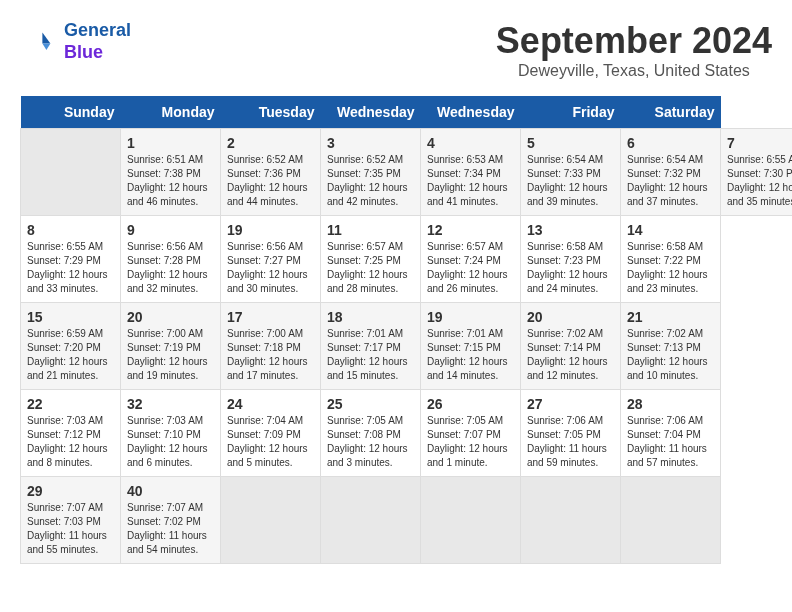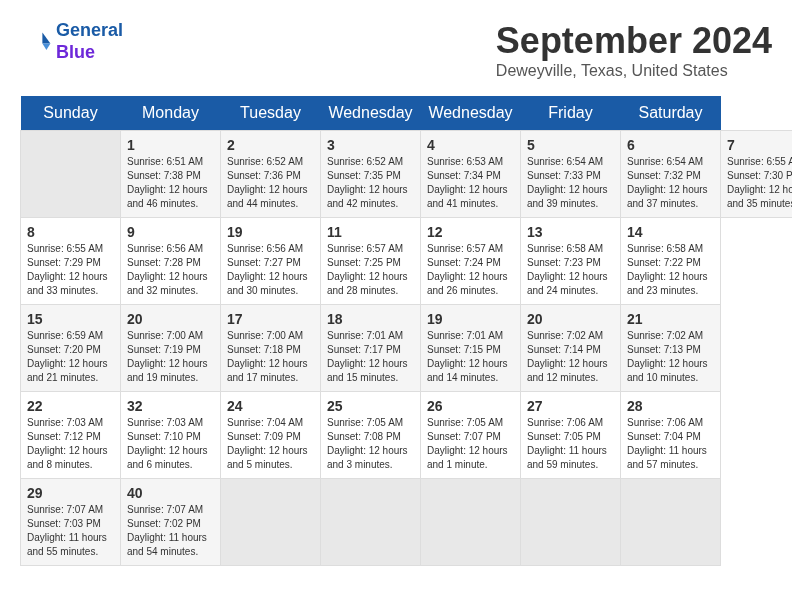--- a/index.html
+++ b/index.html
@@ -12,37 +12,37 @@
     }
     .header {
       display: flex;
       justify-content: space-between;
       align-items: flex-start;
       margin-bottom: 16px;
     }
     .logo {
       display: flex;
       align-items: center;
-      gap: 4px;
+      gap: 12px;
     }
     .logo-text {
       font-size: 18px;
       font-weight: bold;
       color: #333;
       line-height: 1.2;
     }
     .logo-text span {
       color: #1a5ba6;
     }
     .logo-icon {
       width: 32px;
       height: 32px;
     }
     .title-block {
-      text-align: left;
+      text-align: center;
     }
     .main-title {
       font-size: 36px;
       font-weight: bold;
       color: #333;
     }
     .subtitle {
       font-size: 16px;
       color: #555;
     }
@@ -50,23 +50,23 @@
       width: 100%;
       border-collapse: collapse;
       font-size: 11px;
     }
     thead tr {
       background-color: #1a5ba6;
       color: #fff;
     }
     thead th {
       padding: 8px 6px;
-      text-align: center;
-      font-size: 16px;
-      font-weight: normal;
+      text-align: right;
+      font-size: 14px;
+      font-weight: bold;
     }
     tbody tr {
       vertical-align: top;
     }
     tbody tr:nth-child(odd) {
       background-color: #f5f5f5;
     }
     tbody tr:nth-child(even) {
       background-color: #fff;
     }

